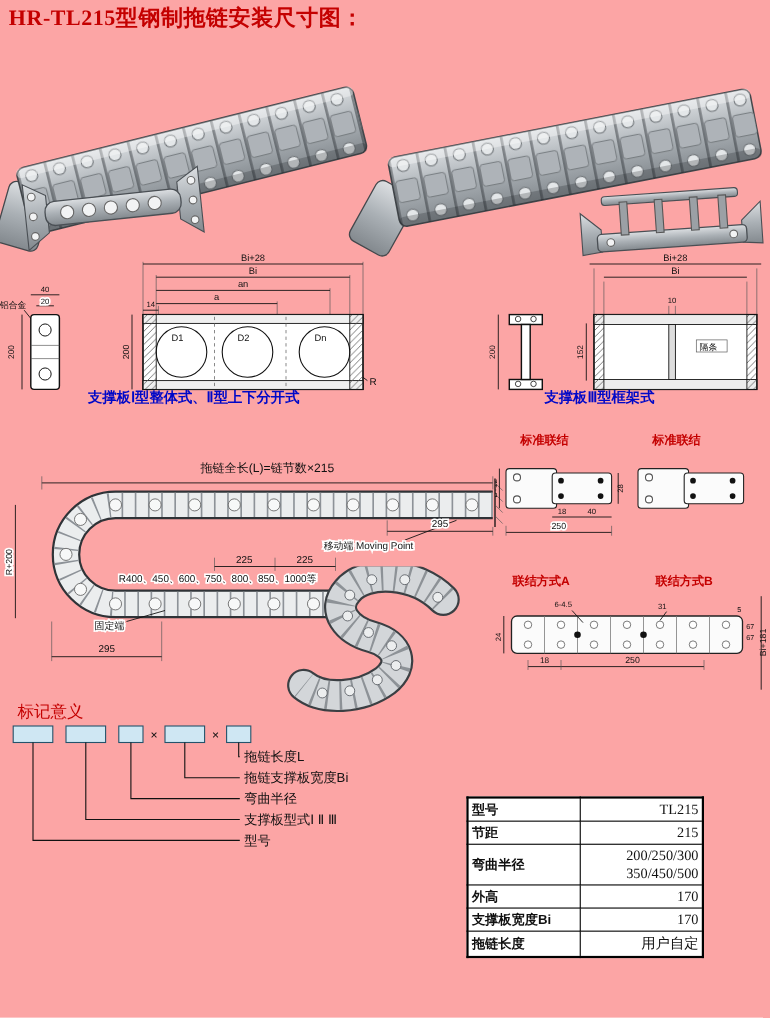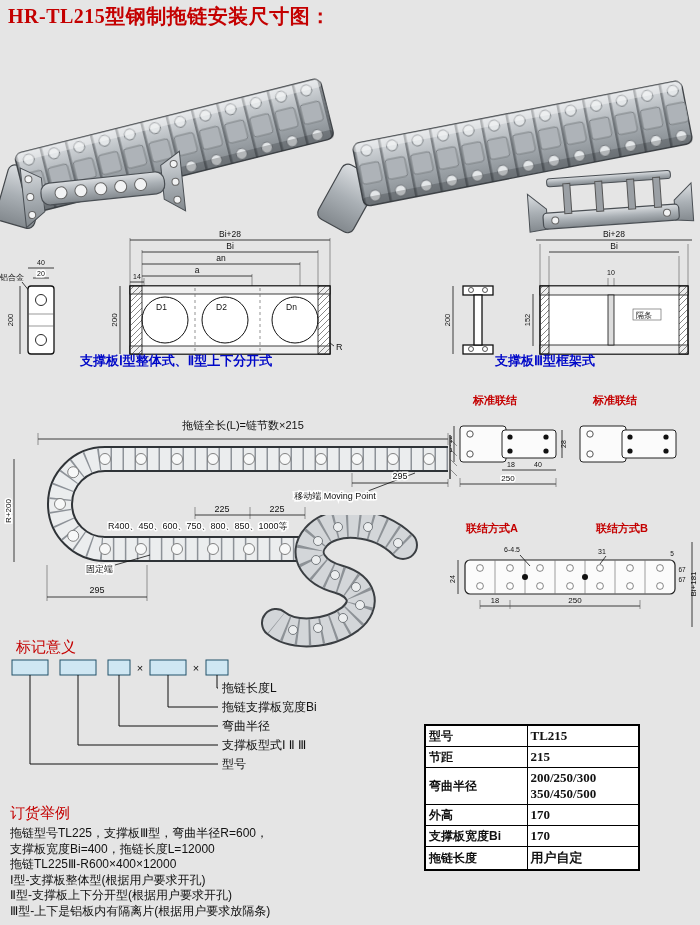--- a/index.html
+++ b/index.html
@@ -1,34 +1,34 @@
 <!DOCTYPE html>
 <html><head>
 <meta charset="utf-8">
 <style>
   *{box-sizing:border-box;margin:0;padding:0}
   body{margin:0;background:#fff}
-  .page{position:relative;width:700px;height:925px;background:#e5e5e5;overflow:hidden;
+  .page{position:relative;width:700px;height:925px;background:#fca5a5;overflow:hidden;
         font-family:"Liberation Sans",sans-serif;color:#111}
   .abs{position:absolute}
   .title{left:8px;top:3px;font-size:20px;font-weight:bold;color:#c40000;
          font-family:"Liberation Serif",serif;letter-spacing:.5px}
   .caption{color:#0008c8;font-weight:bold;font-size:13px;}
   .red-h{color:#c40000;font-weight:normal;font-size:15px}
   .order-line{font-size:12px;line-height:15.5px;color:#111}
   svg text{font-family:"Liberation Sans",sans-serif;fill:#111}
   svg text.red{fill:#c40000;font-weight:bold}
   svg text.halo{paint-order:stroke;stroke:#fff;stroke-width:3px}
   .thin{stroke:#555;stroke-width:.6}
   .dimln{stroke:#111;stroke-width:.8}
   .edge{stroke:#111;stroke-width:1.3;fill:#fff}
   table.spec{border-collapse:collapse;width:216px;border:2.5px solid #000;background:#fff}
   .spec td{border:1.5px solid #000;padding:2px 3px;vertical-align:middle}
   .spec td.lab{font-weight:bold;font-size:12px;width:102px;line-height:1.25}
-  .spec td.val{text-align:left;font-weight:bold;font-size:13px;white-space:pre-line;
+  .spec td.val{text-align:right;font-weight:normal;font-size:13px;white-space:pre-line;
                font-family:"Liberation Serif",serif}
 </style>
 </head>
 <body>
 
 <div class="page">
 
   <div class="abs title">HR-TL215型钢制拖链安装尺寸图：</div>
 
   <svg class="abs" style="left:0;top:26px" width="700" height="212" viewBox="0 0 700 212">
@@ -398,29 +398,20 @@
       <path d="M 78 17 V 87 H 218"></path>
       <path d="M 30 17 V 106 H 218"></path>
     </g>
     <text x="222" y="34" font-size="12">拖链长度L</text>
     <text x="222" y="53" font-size="12">拖链支撑板宽度Bi</text>
     <text x="222" y="72" font-size="12">弯曲半径</text>
     <text x="222" y="91" font-size="12">支撑板型式Ⅰ Ⅱ Ⅲ</text>
     <text x="222" y="110" font-size="12">型号</text>
   </svg>
 
-  <div class="abs" style="left:10px;top:804px;width:410px">
-    <div class="red-h" style="margin-bottom:3px">订货举例</div>
-    <div class="order-line">拖链型号TL225，支撑板Ⅲ型，弯曲半径R=600，</div>
-    <div class="order-line">支撑板宽度Bi=400，拖链长度L=12000</div>
-    <div class="order-line">拖链TL225Ⅲ-R600×400×12000</div>
-    <div class="order-line">Ⅰ型-支撑板整体型(根据用户要求开孔)</div>
-    <div class="order-line">Ⅱ型-支撑板上下分开型(根据用户要求开孔)</div>
-    <div class="order-line">Ⅲ型-上下是铝板内有隔离片(根据用户要求放隔条)</div>
-  </div>
 
   <table class="spec abs" style="left:424px;top:724px">
     <tbody>
       <tr>
         <td class="lab">型号</td>
         <td class="val">TL215</td>
       </tr>
       <tr>
         <td class="lab">节距</td>
         <td class="val">215</td>

